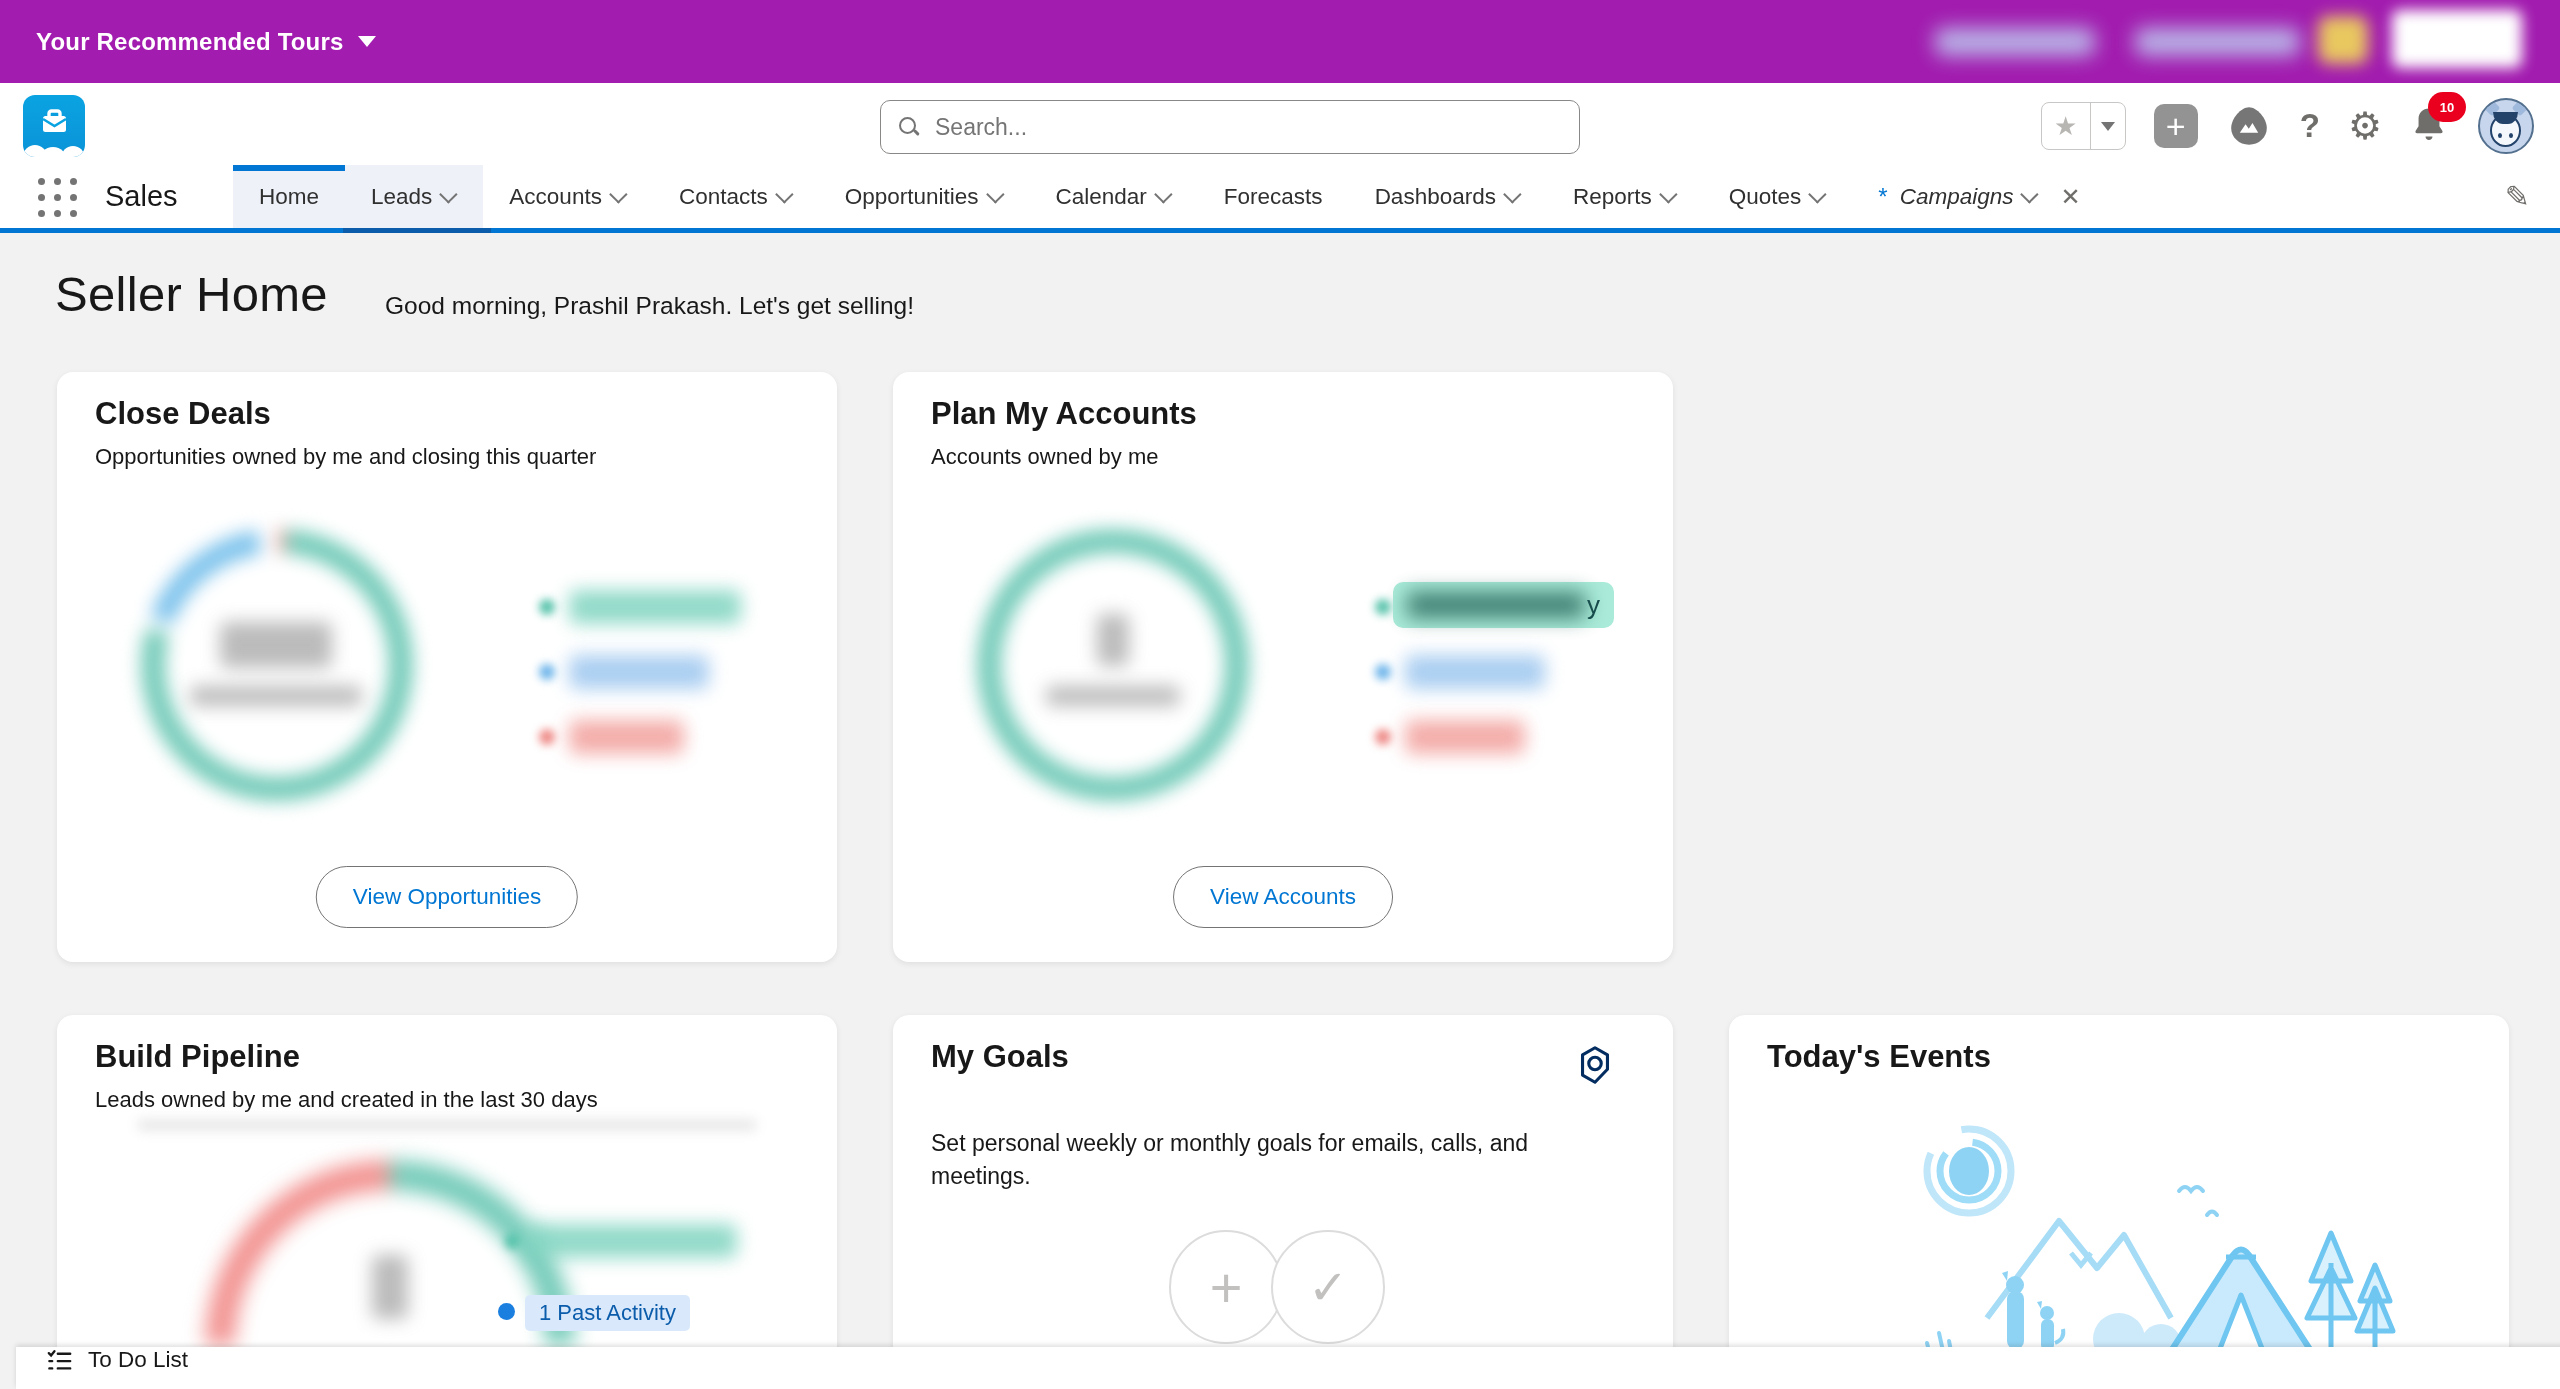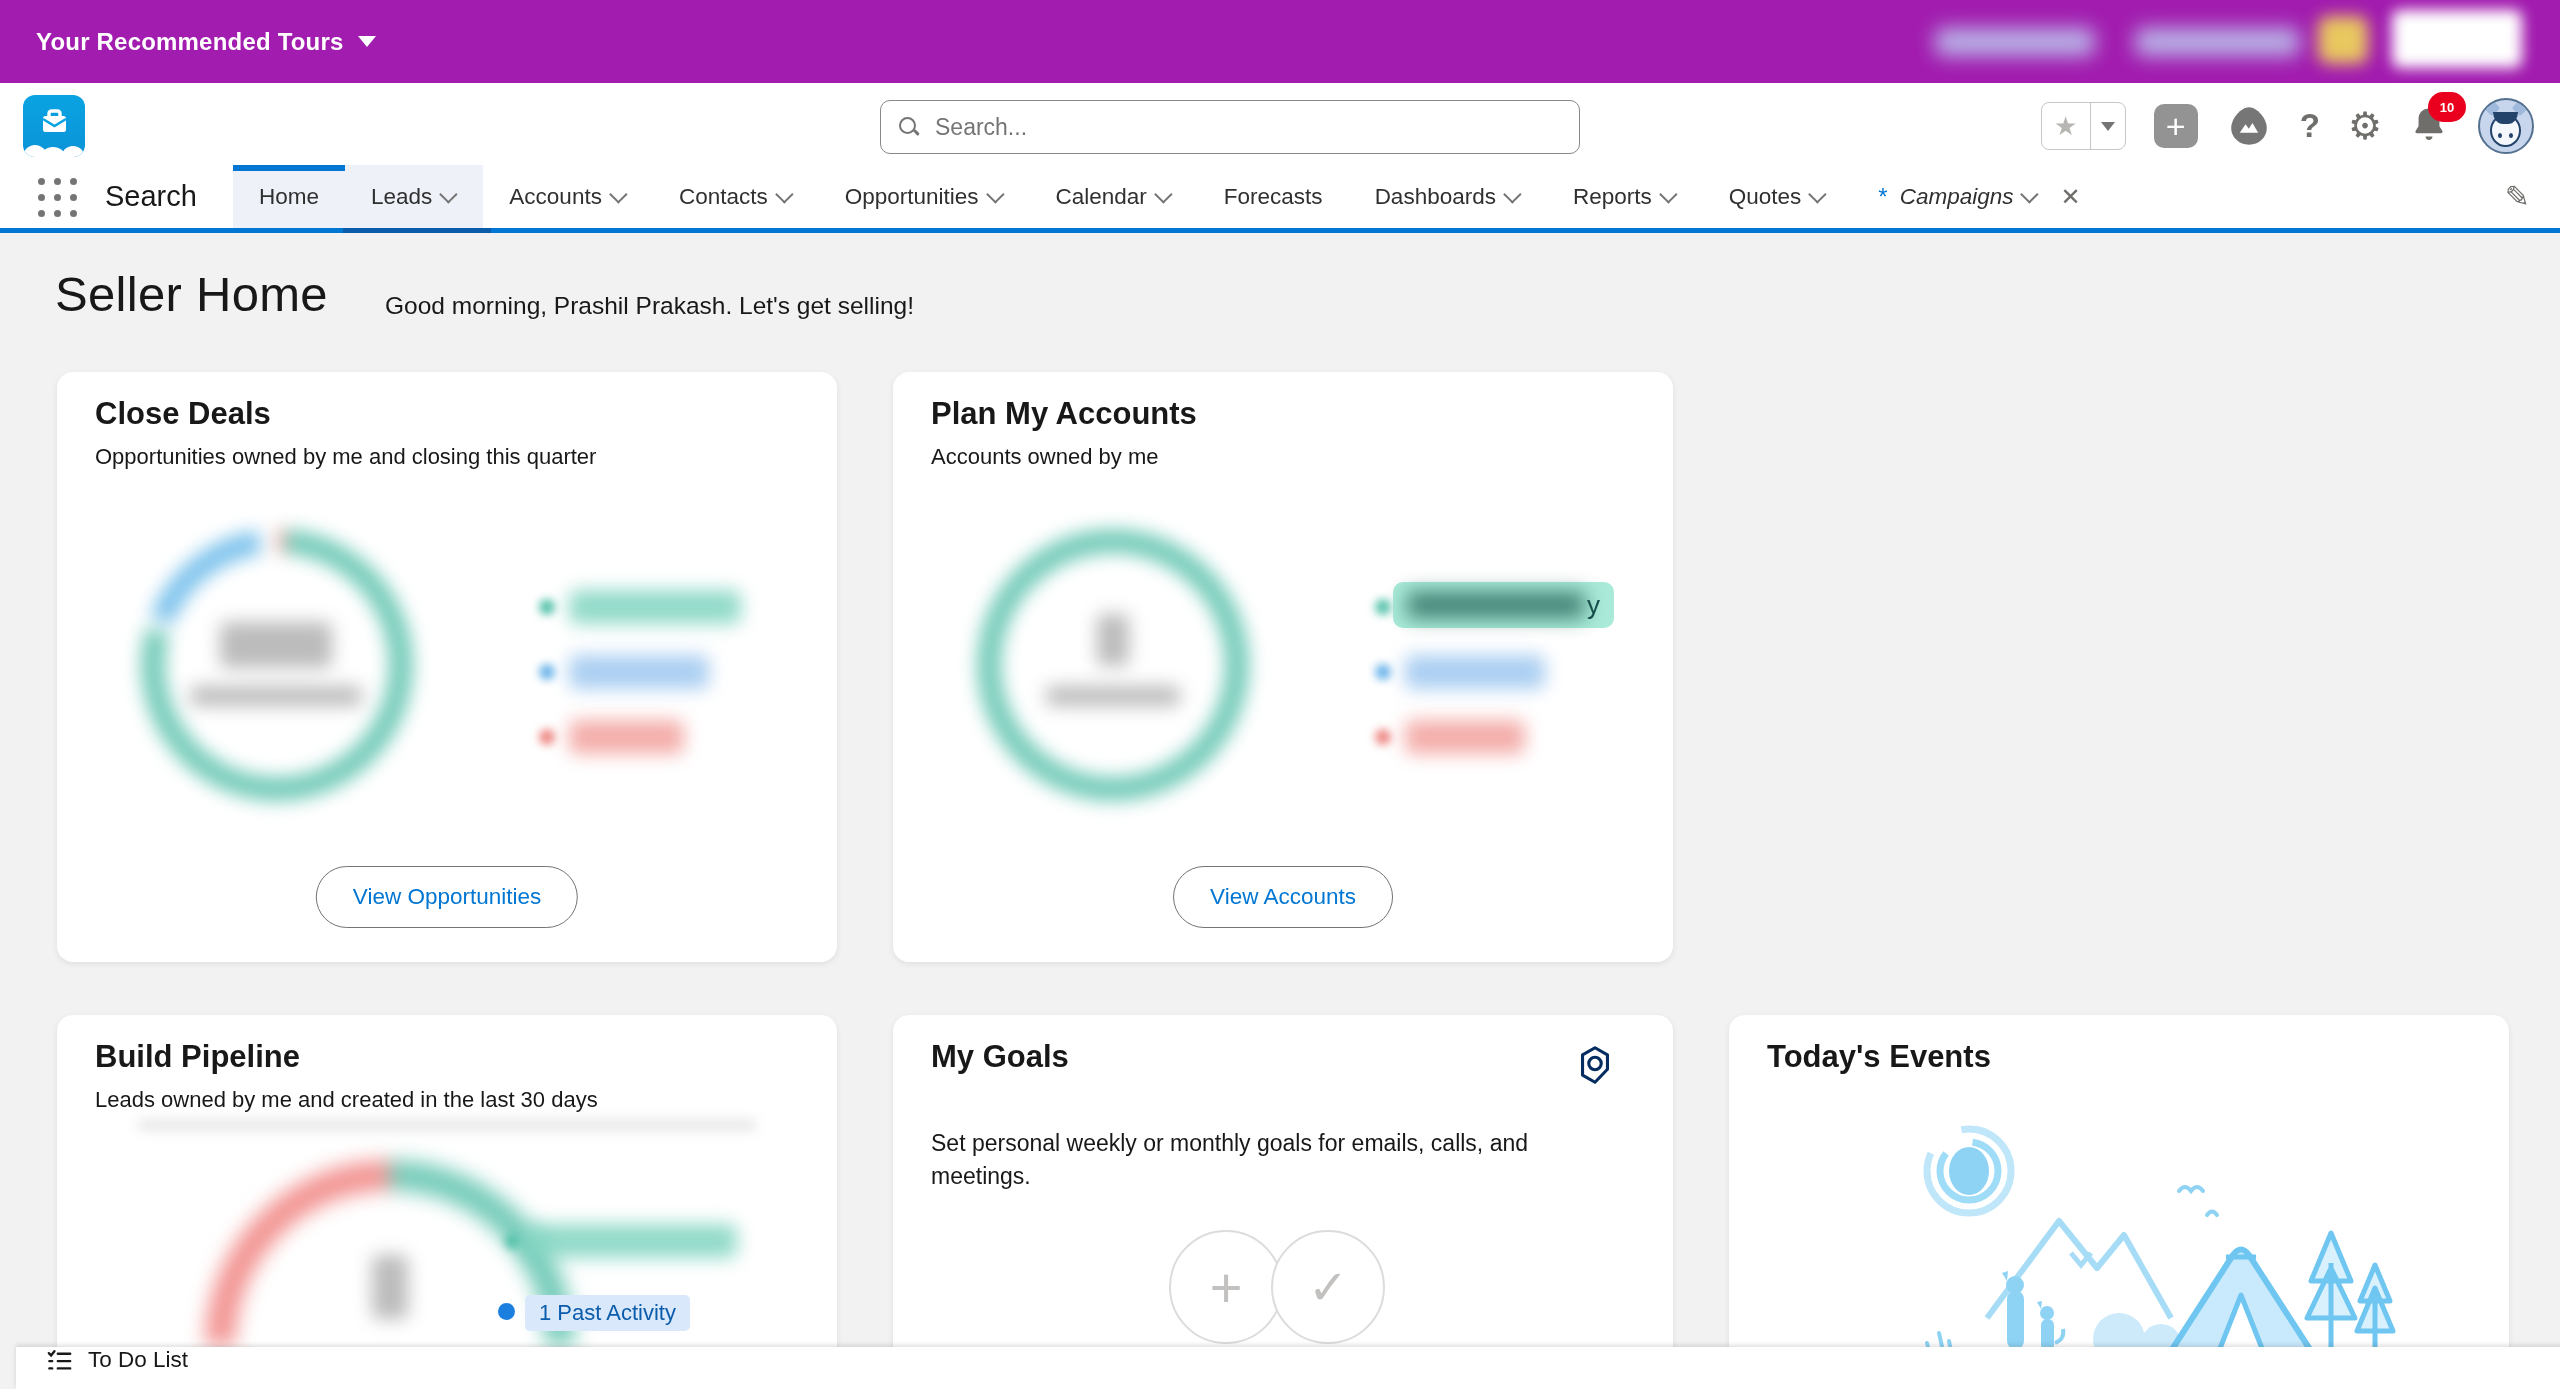--- a/index.html
+++ b/index.html
@@ -193,21 +193,21 @@
       <span></span>
         <span></span>
         <span></span>
         <span></span>
         <span></span>
         <span></span>
         <span></span>
         <span></span>
         <span></span>
     </div>
-    <div class="app-name">Search</div>
+    <div class="app-name">Sales</div>
     <div class="tabs">
       <div class="tab active">
         <span>Home</span>
       </div>
       <div class="tab hovered">
         <span>Leads</span>
           <span class="chev"></span>
       </div>
       <div class="tab">
         <span>Accounts</span>

